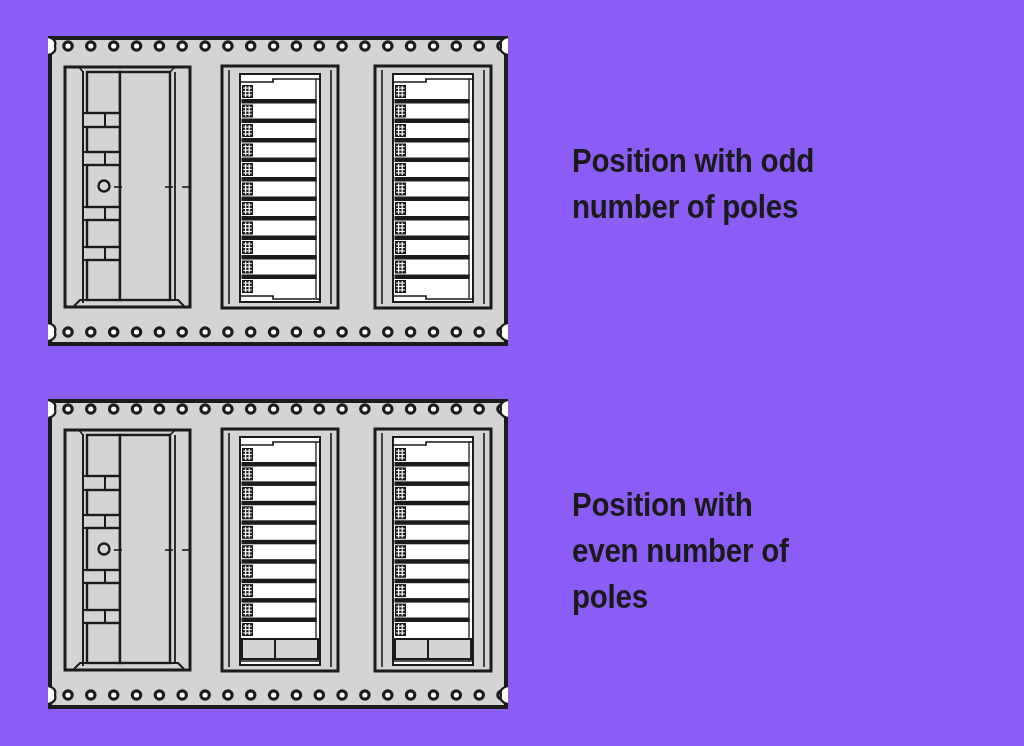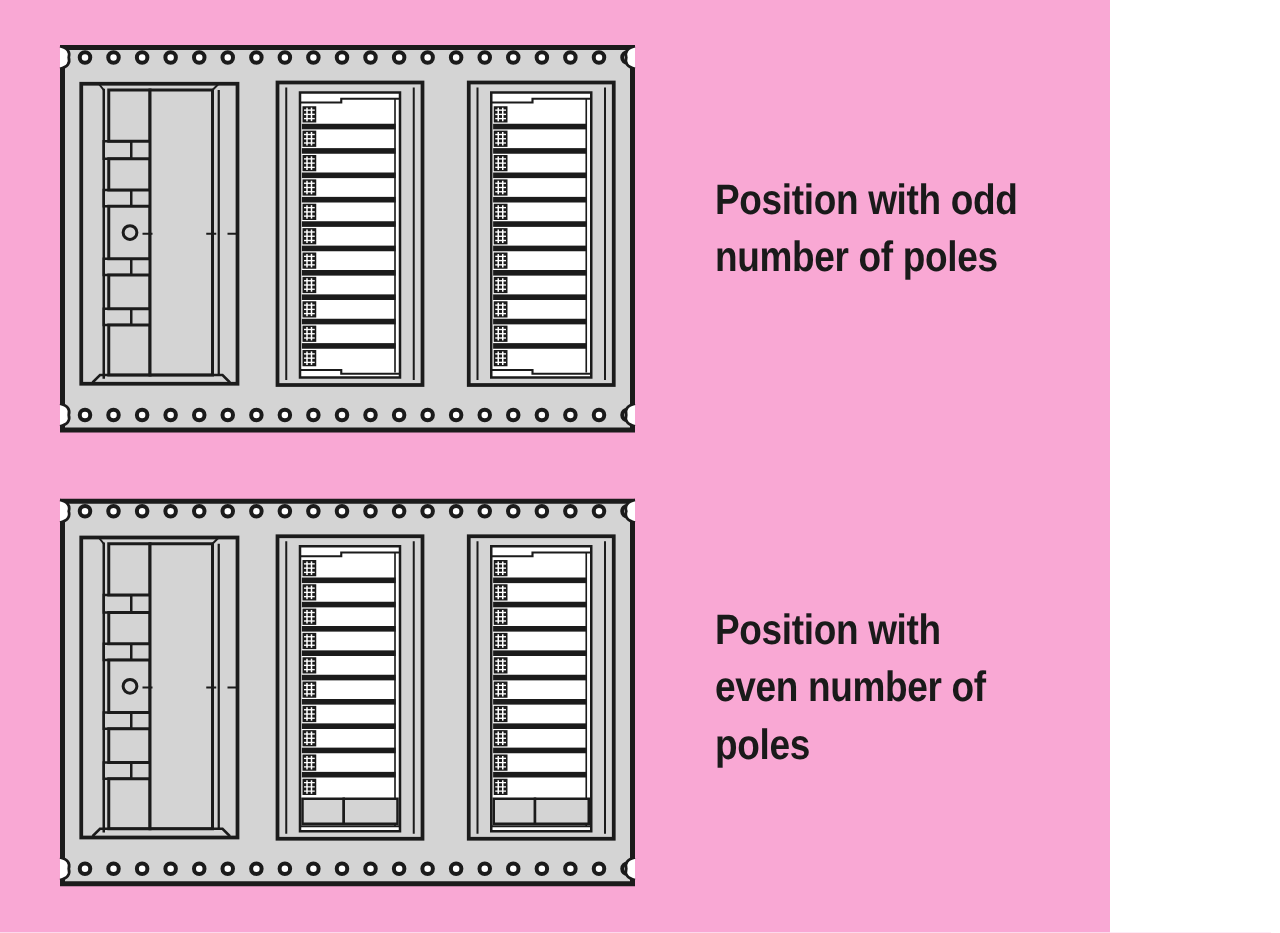--- a/index.html
+++ b/index.html
@@ -1,17 +1,17 @@
 <!DOCTYPE html>
 <html><head>
 <meta charset="utf-8">
 <style>
   html,body{margin:0;padding:0;background:#ffffff;}
   .page{
-    position:relative;width:888px;height:746px;background:#f9a8d4;
+    position:relative;width:1024px;height:746px;background:#8b5cf6;
     font-family:"Liberation Sans",sans-serif;overflow:hidden;
   }
   svg.strip{position:absolute;left:48px;overflow:visible;display:block;}
   svg.strip-odd{top:36px;}
   svg.strip-even{top:399px;}
   .caption{
     position:absolute;left:572px;color:#1a1a1a;
     font-size:34px;line-height:46px;font-weight:700;letter-spacing:-0.3px;
     transform:scaleX(0.87);transform-origin:0 0;
   }

